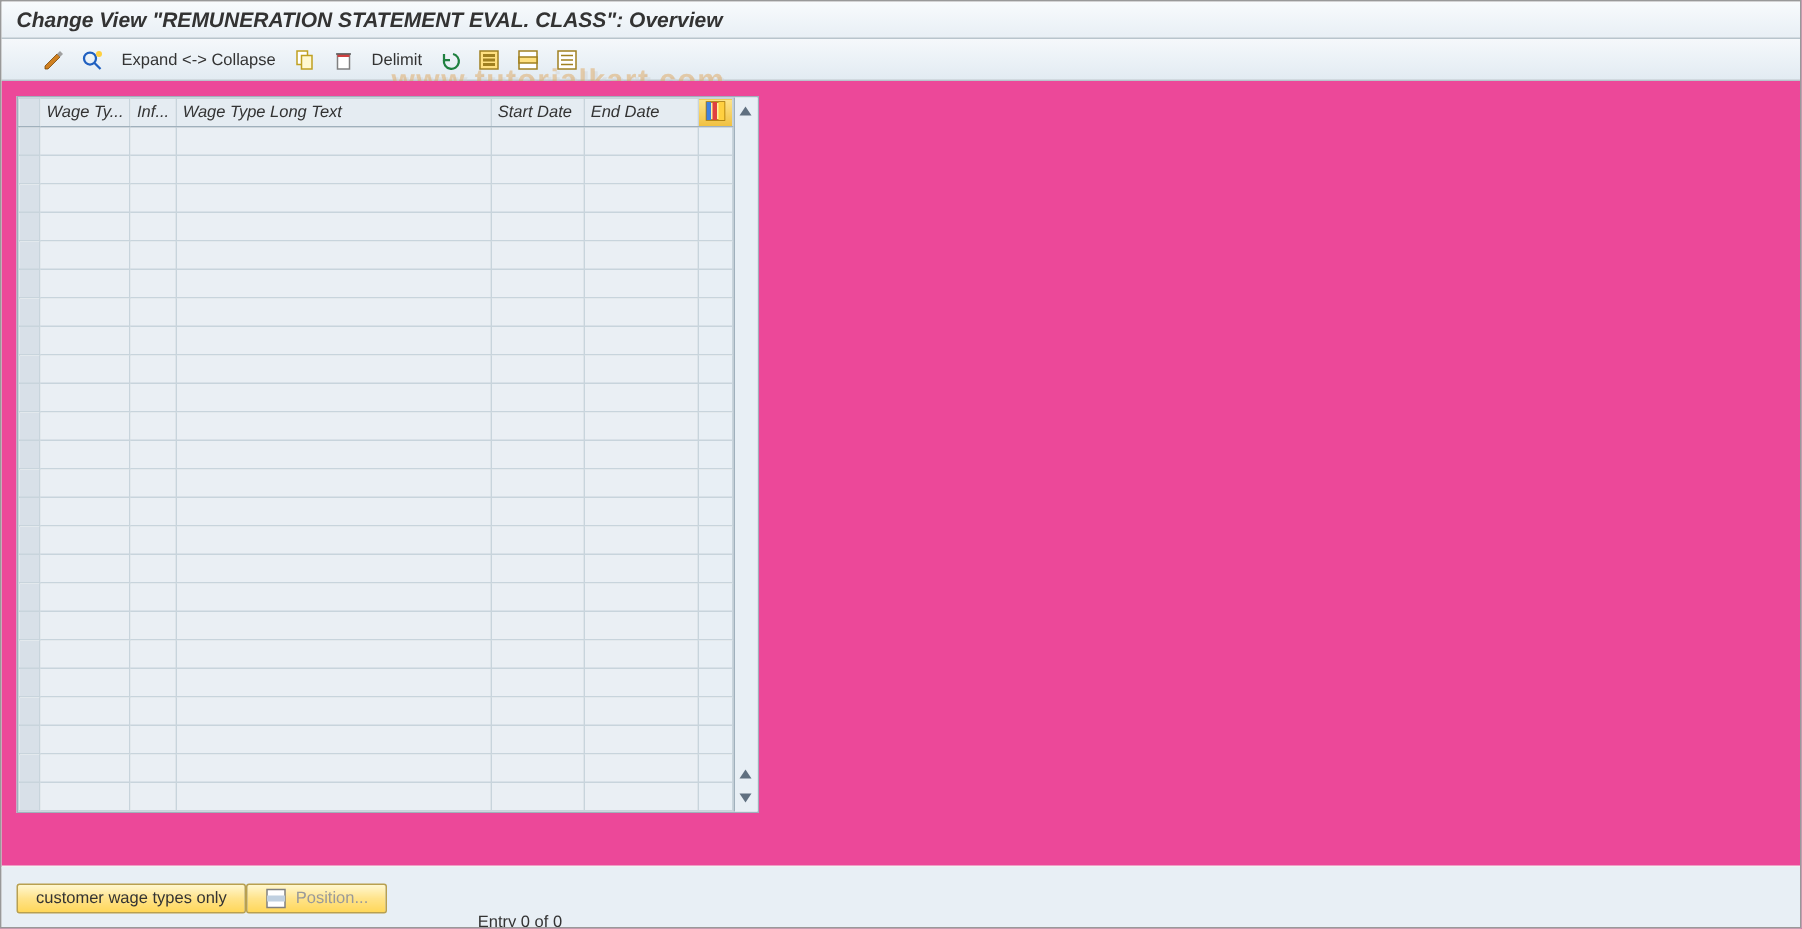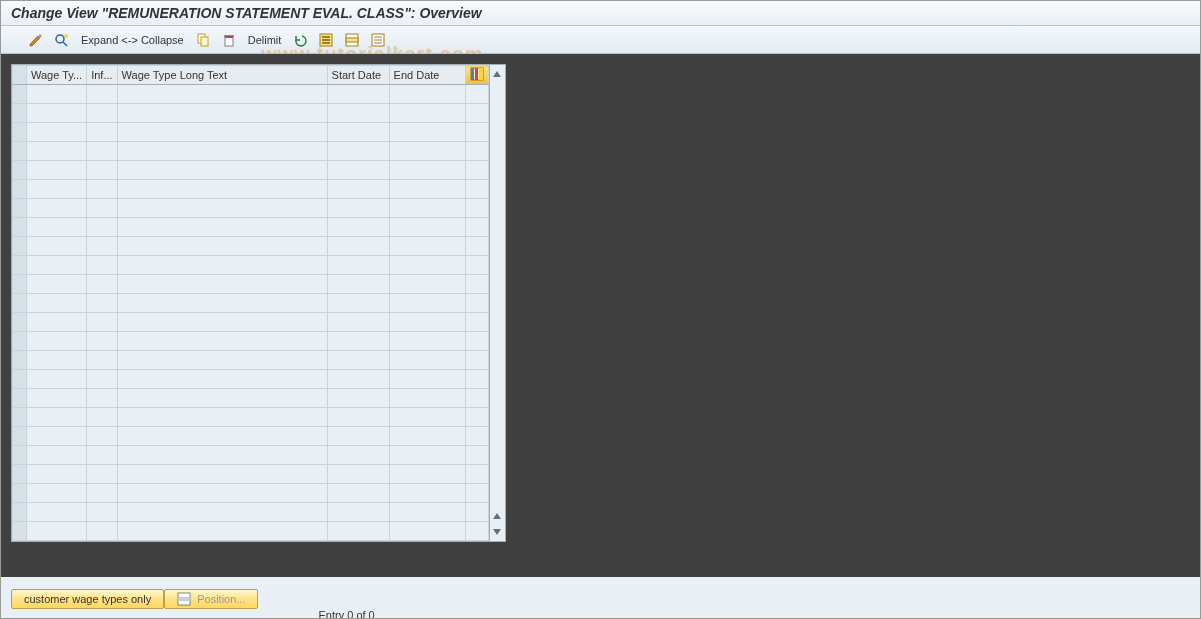--- a/index.html
+++ b/index.html
@@ -44,24 +44,25 @@
     border-radius: 2px;
     cursor: pointer;
   }
   .tb-text {
     font-size: 11px;
     color: #333;
     padding: 0 4px;
   }
   
   .content {
-    background: #404040;
+    background: #ec4899;
     padding: 10px;
     height: calc(100% - 54px - 40px);
     position: relative;
+    font-style: italic;
   }
   
   .grid-wrap {
     display: inline-flex;
     border: 1px solid #a0b0bc;
     background: #fff;
   }
   .grid {
     border-collapse: collapse;
   }

